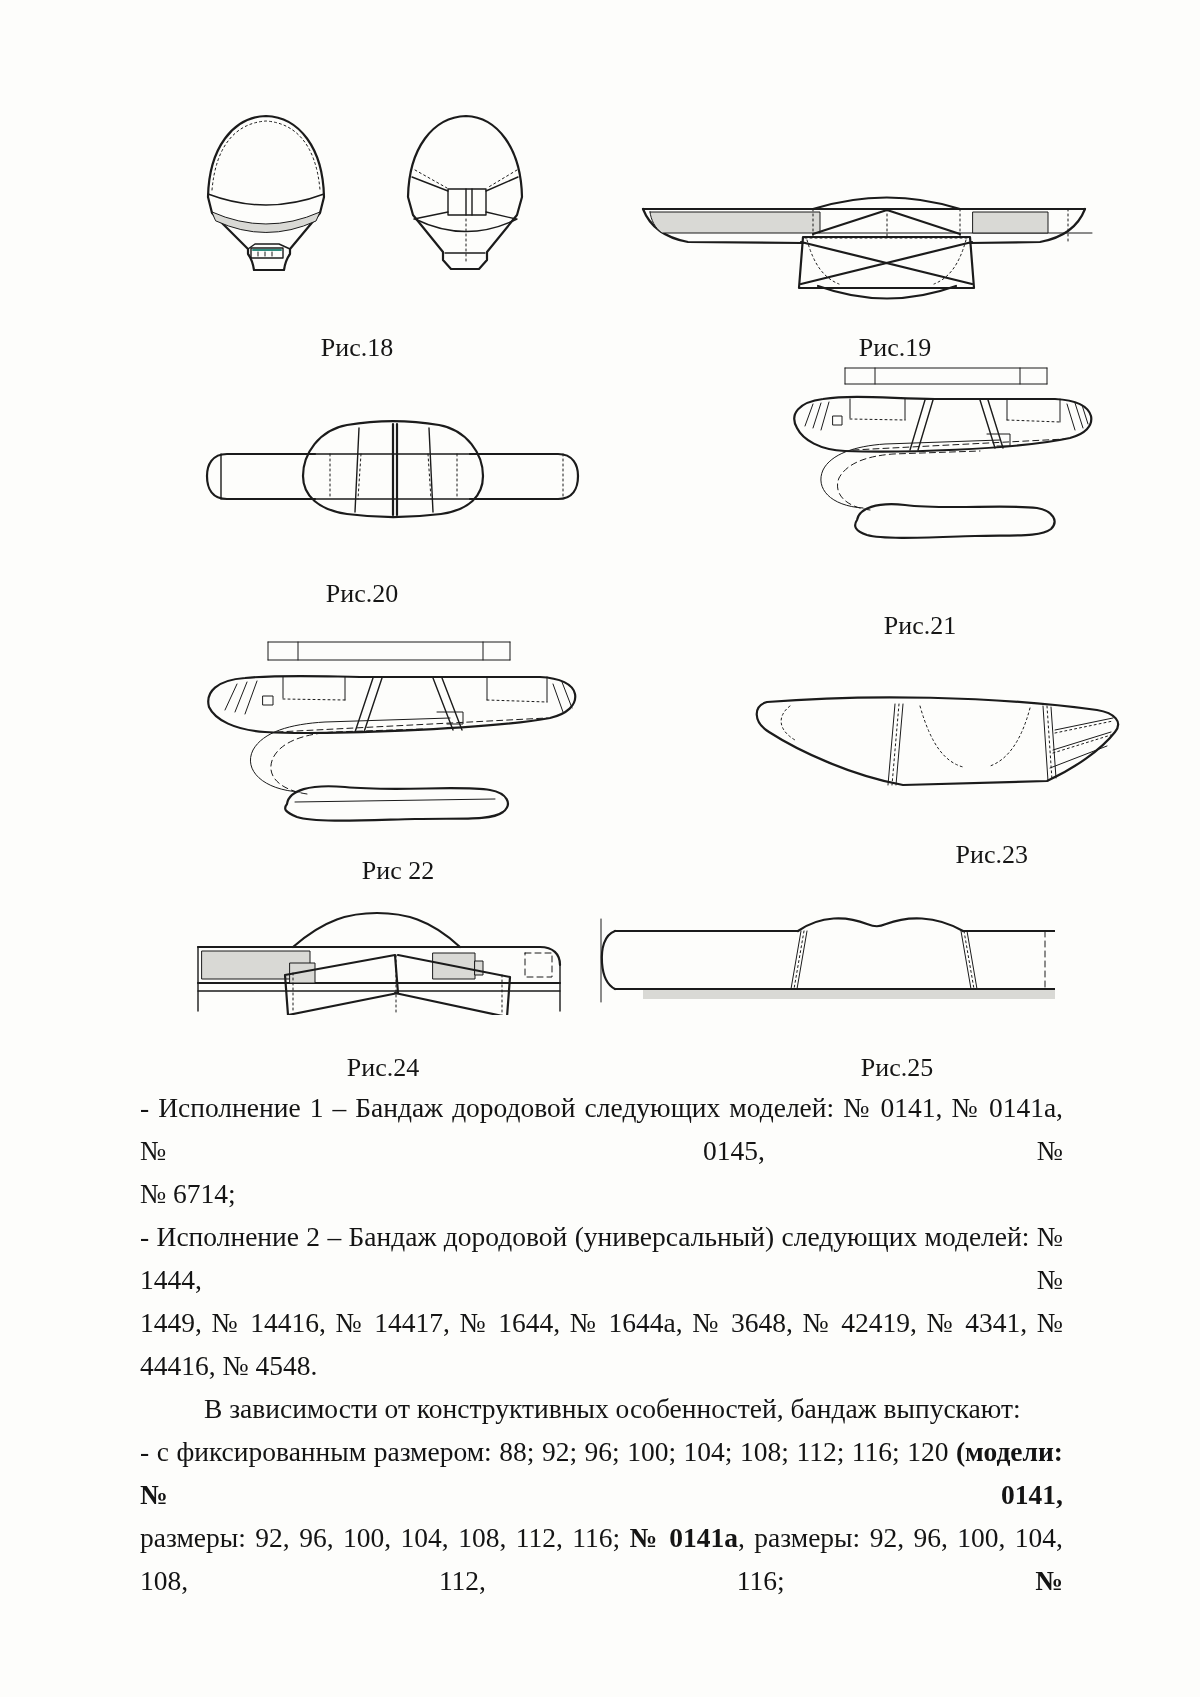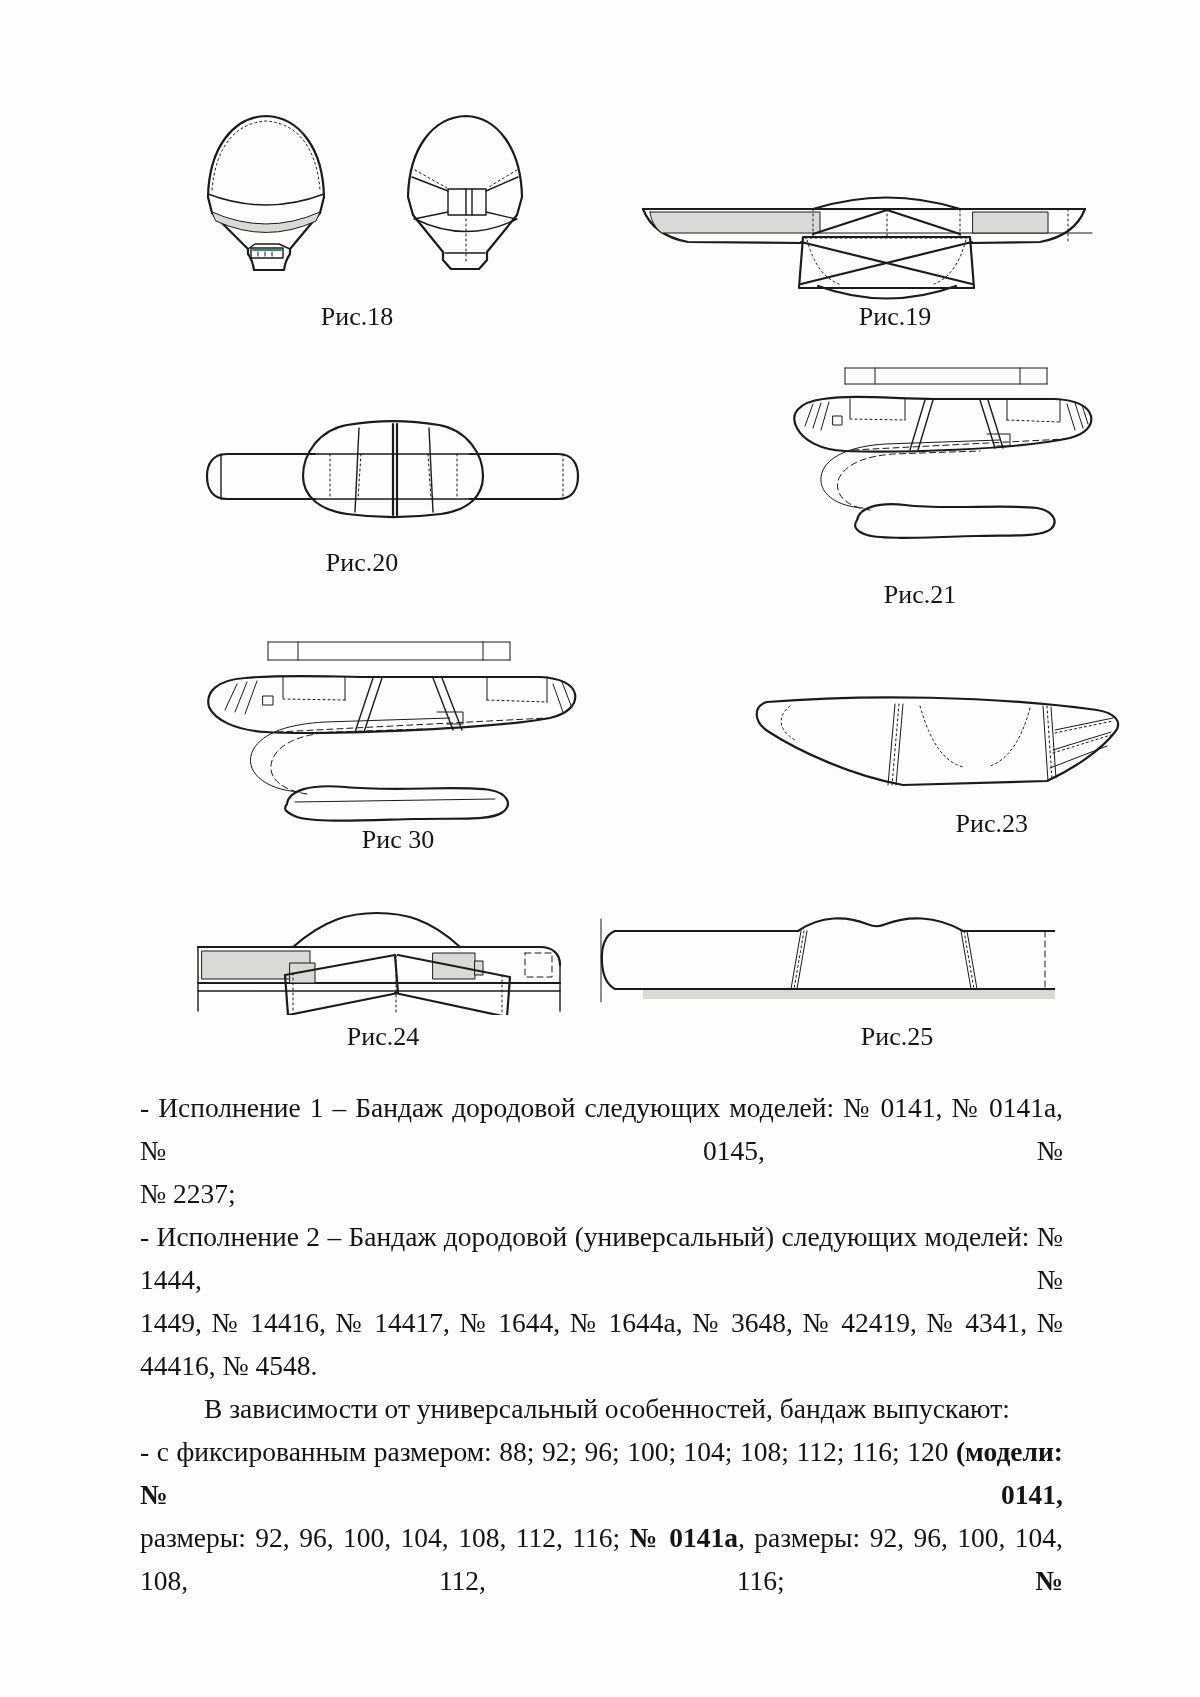--- a/index.html
+++ b/index.html
@@ -8,21 +8,21 @@
   html,body{margin:0;padding:0;background:#888;}
   .page{
     position:relative;width:1200px;height:1697px;margin:0 auto;
     background:var(--paper);color:var(--ink);
     font-family:"Liberation Serif", serif;overflow:hidden;
   }
   .fig{position:absolute;}
   .fig svg{display:block;}
   .caption{
     position:absolute;font-size:26px;color:#161616;width:160px;
-    text-align:center;transform:translateX(-50%);white-space:nowrap;
+    text-align:center;transform:translateX(-50%);white-space:nowrap;margin-top:31px;
   }
   .bodytext{
     position:absolute;left:140px;top:1086px;width:923px;
     font-size:27.5px;line-height:43px;color:#141414;
   }
   .line{text-align:justify;text-align-last:justify;-moz-text-align-last:justify;}
   .line.endp{text-align-last:left;-moz-text-align-last:left;}
   .line.indent{text-indent:64px;}
   .b{font-weight:bold;}
   
@@ -166,21 +166,21 @@
         <path class="thin" d="M 105,160 C 68,158 48,138 58,118 C 68,100 95,92 130,90 L 255,86"></path>
         <path class="dash" d="M 112,162 C 85,158 70,144 78,126 C 86,110 108,102 138,100 L 228,97"></path>
         <path class="thin" d="M 242,80 L 268,80 L 268,92 L 252,92"></path>
       </g>
       <g>
         <path class="bold" d="M 92,172 C 94,158 115,152 150,155 C 200,160 265,153 295,158 C 312,161 318,172 308,180 C 296,189 265,186 220,187 C 175,188 120,191 102,185 C 90,180 88,177 92,172 Z"></path>
         <path class="thin" d="M 100,170 L 300,167"></path>
       </g>
     </svg>
   </div>
-  <div class="caption" style="left:398px;top:825px;">Рис 30</div>
+  <div class="caption" style="left:398px;top:825px;">Рис 22</div>
 
   <div class="fig" style="left:745px;top:690px;width:385px;height:115px;">
     <svg width="385" height="115" viewBox="0 0 385 115">
       <g>
         <path class="bold" d="M 22,12 C 120,4 250,6 352,20 C 370,23 378,32 370,42 C 356,60 330,78 302,91 L 158,95 C 108,86 55,62 24,42 C 8,32 8,16 22,12 Z"></path>
         <path class="dot" d="M 45,16 C 32,26 33,40 50,50"></path>
         <path class="thin" d="M 150,14 L 143,95 M 158,14 L 151,95"></path>
         <path class="dot" d="M 154,14 L 147,95"></path>
         <path class="thin" d="M 298,16 L 303,91 M 306,17 L 311,88"></path>
         <path class="dot" d="M 302,16 L 307,90"></path>
@@ -232,21 +232,21 @@
         <path class="thin" d="M 366,26 L 376,84 M 372,26 L 382,84"></path>
         <path class="dot" d="M 369,26 L 379,84"></path>
         <path class="dash" d="M 450,26 L 450,84"></path>
       </g>
     </svg>
   </div>
   <div class="caption" style="left:897px;top:1022px;">Рис.25</div>
 
   <div class="bodytext">
       <div class="line"><span>- Исполнение 1 – Бандаж дородовой следующих  моделей: № 0141, № 0141а,  № 0145, №</span></div>
-      <div class="line endp"><span>№ 2237;</span></div>
+      <div class="line endp"><span>№ 6714;</span></div>
       <div class="line"><span>- Исполнение 2 – Бандаж дородовой  (универсальный)  следующих  моделей: № 1444, №</span></div>
       <div class="line endp"><span>1449,  № 14416, № 14417, № 1644, № 1644а, № 3648, № 42419, № 4341, № 44416, № 4548.</span></div>
-      <div class="line endp indent"><span>В зависимости от универсальный особенностей, бандаж выпускают:</span></div>
+      <div class="line endp indent"><span>В зависимости от конструктивных особенностей, бандаж выпускают:</span></div>
       <div class="line"><span>- с фиксированным размером:  88; 92; 96; 100; 104; 108; 112; 116; 120 </span><span class="b">(модели:  №  0141,</span></div>
       <div class="line"><span>размеры: 92, 96, 100, 104, 108, 112, 116; </span><span class="b">№ 0141а</span><span>, размеры:  92, 96, 100, 104, 108, 112, 116; </span><span class="b">№</span></div>
     </div>
 
 </div>
 
 </body></html>

